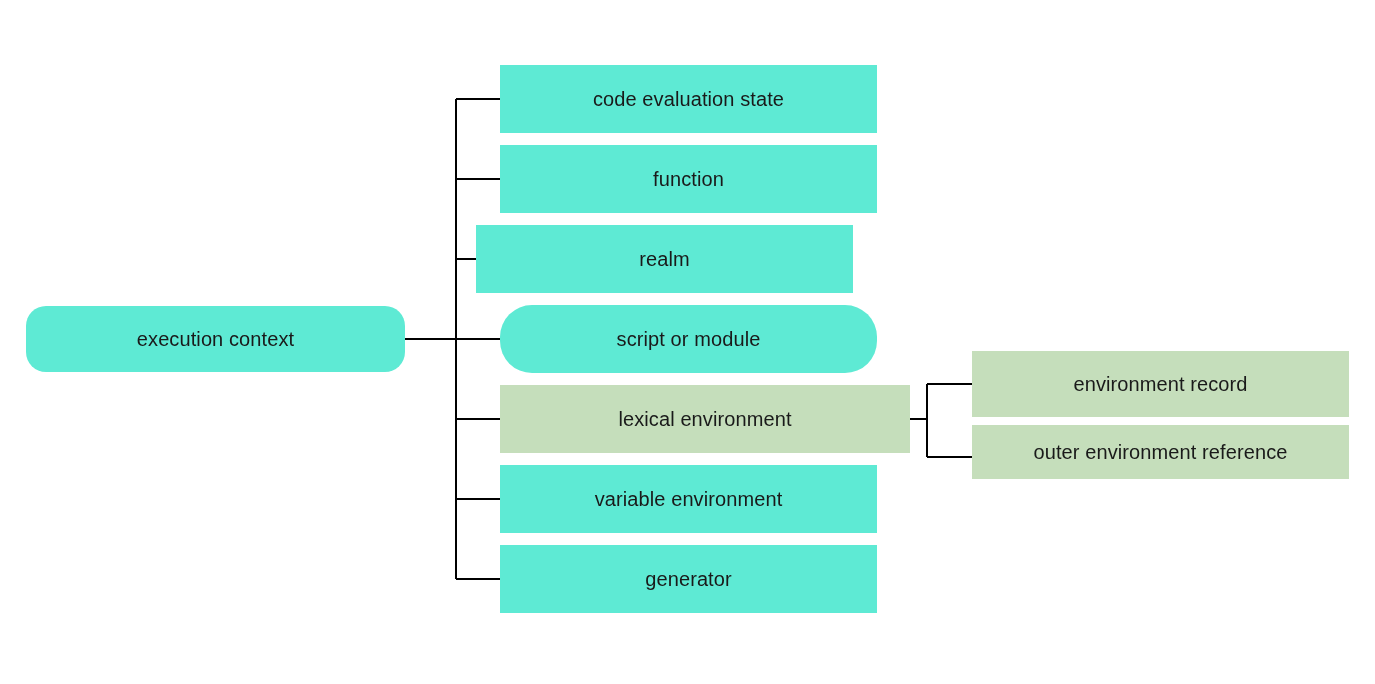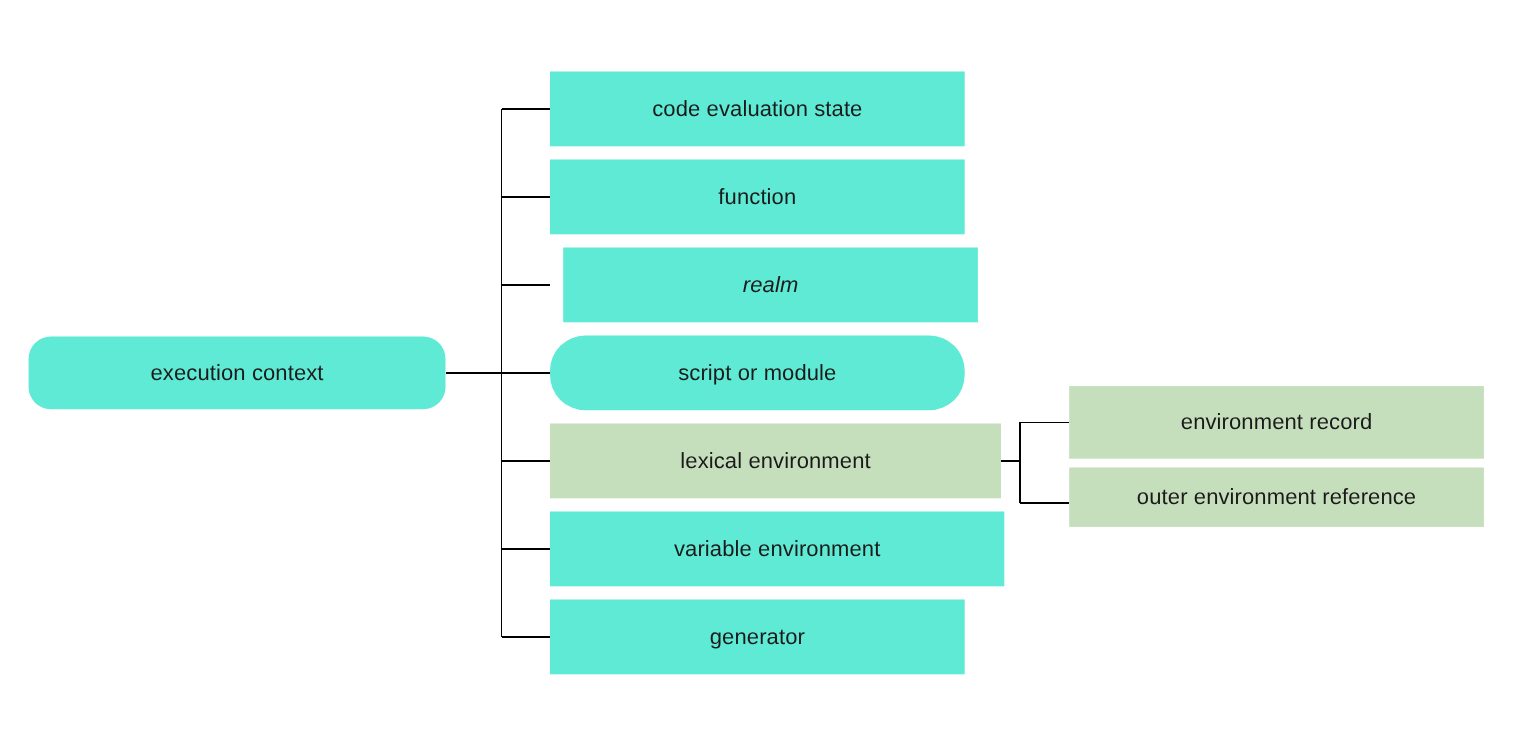--- a/index.html
+++ b/index.html
@@ -84,33 +84,33 @@
   </div>
 
   <div class="node gray" style="left:500px; top:65px; width:377px; height:68px;">
     <span>code evaluation state</span>
   </div>
 
   <div class="node gray" style="left:500px; top:145px; width:377px; height:68px;">
     <span>function</span>
   </div>
 
-  <div class="node gray" style="left:512px; top:225px; width:377px; height:68px;font-style:italic;">
+  <div class="node gray" style="left:476px; top:225px; width:377px; height:68px;">
     <span>realm</span>
   </div>
 
   <div class="node gray" style="left:500px; top:305px; width:377px; height:68px;border-radius:32px;">
     <span>script or module</span>
   </div>
 
   <div class="node green" style="left:500px; top:385px; width:410px; height:68px;">
     <span>lexical environment</span>
   </div>
 
-  <div class="node gray" style="left:500px; top:465px; width:413px; height:68px;">
+  <div class="node gray" style="left:500px; top:465px; width:377px; height:68px;">
     <span>variable environment</span>
   </div>
 
   <div class="node green" style="left:972px; top:351px; width:377px; height:66px;">
     <span>environment record</span>
   </div>
 
   <div class="node gray" style="left:500px; top:545px; width:377px; height:68px;">
     <span>generator</span>
   </div>

